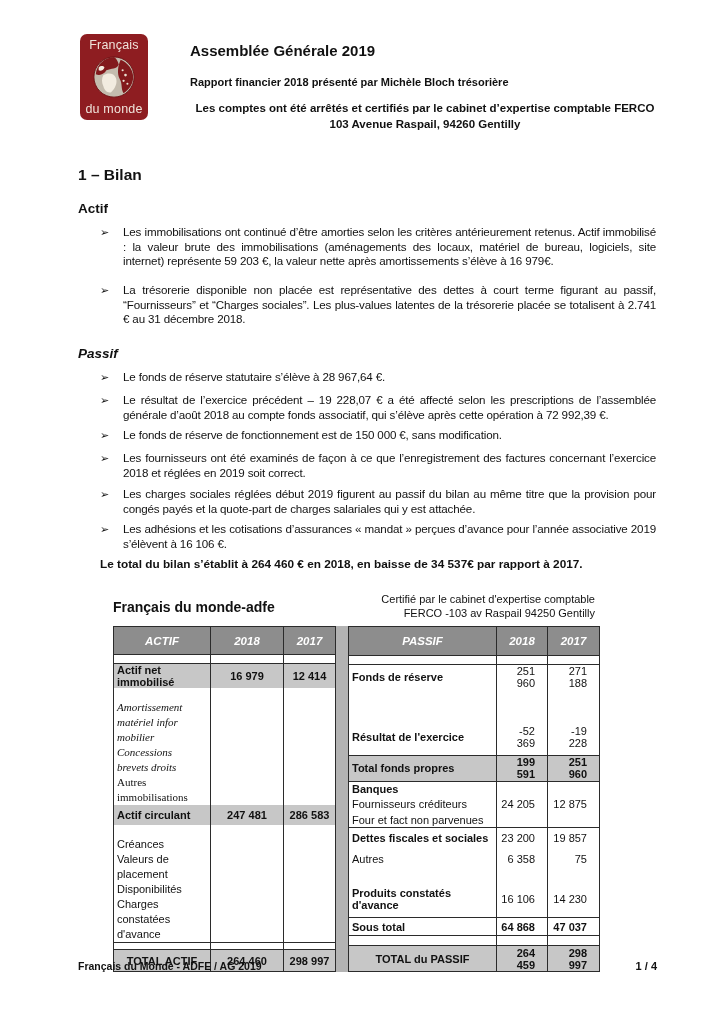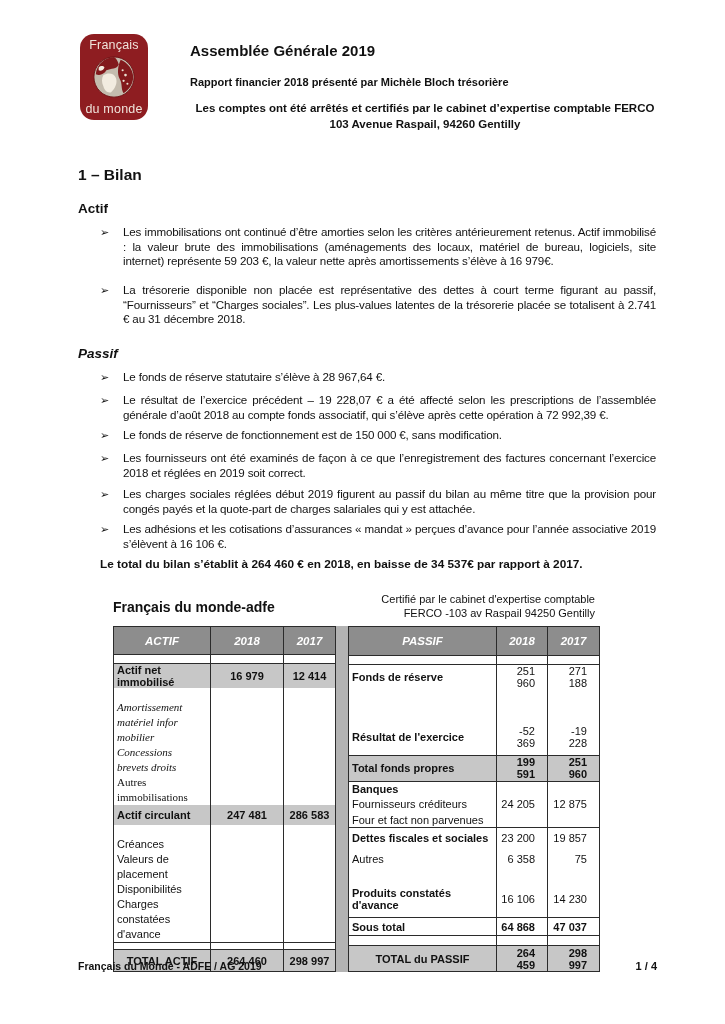--- a/index.html
+++ b/index.html
@@ -4,21 +4,21 @@
 <style>
   html,body{margin:0;padding:0;}
   body{
     width:725px;height:1024px;background:#ffffff;position:relative;
     font-family:"Liberation Sans","DejaVu Sans",sans-serif;color:#111;
     overflow:hidden;
   }
   
   .header{position:absolute;left:80px;top:34px;display:flex;align-items:flex-start;}
   .logo{
-    width:68px;height:86px;background:#8e1d21;border-radius:14px;
+    width:68px;height:86px;background:#8e1d21;border-radius:7px;
     display:flex;flex-direction:column;align-items:center;justify-content:space-between;
     padding:5px 2px;box-sizing:border-box;flex:none;
   }
   .logo .logo-txt{color:#efe3da;font-size:12.5px;letter-spacing:.2px;line-height:1;white-space:nowrap;}
   .titles{margin-left:42px;width:470px;}
   .title1{font-size:15px;font-weight:bold;margin:8px 0 0 0;}
   .title2{font-size:11px;font-weight:bold;margin:17px 0 0 0;}
   .subtitle{margin-top:13px;text-align:center;font-weight:bold;font-size:11.5px;line-height:1.35;white-space:nowrap;}
   
   .h-bilan{position:absolute;left:78px;top:166px;font-size:15.5px;font-weight:bold;}

